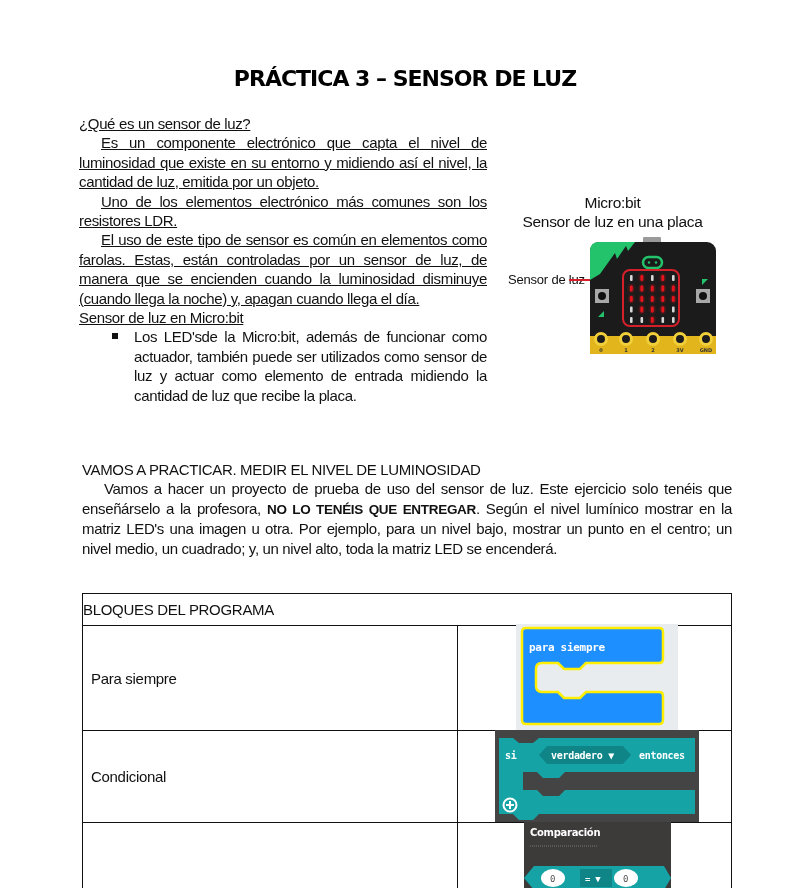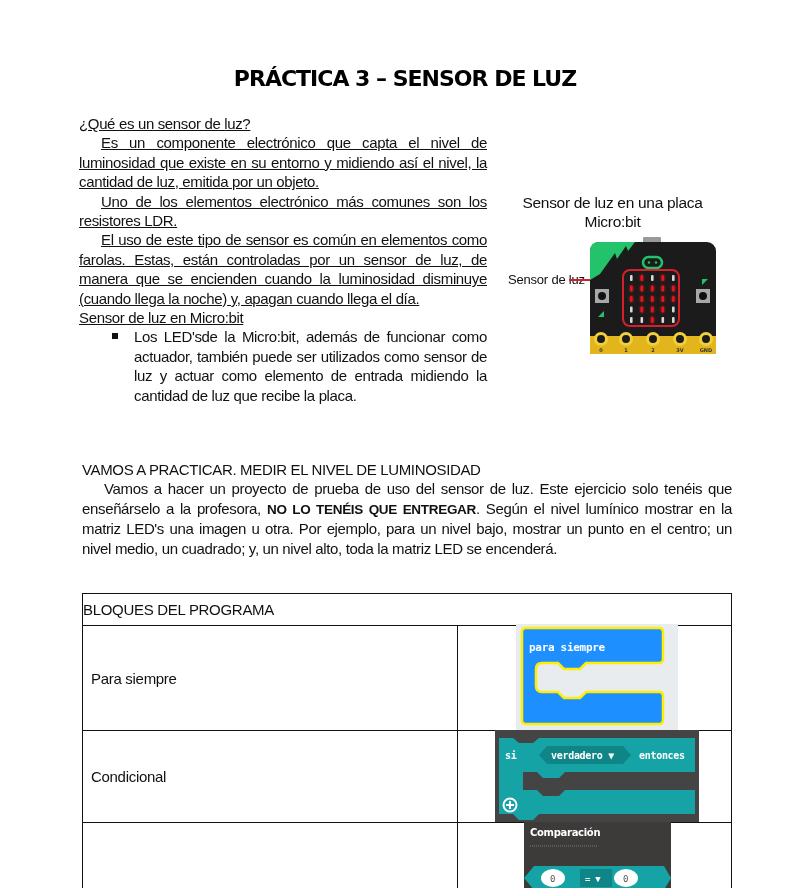--- a/index.html
+++ b/index.html
@@ -42,22 +42,22 @@
     <p class="indent">Es un componente electrónico que capta el nivel de luminosidad que existe en su entorno y midiendo así el nivel, la cantidad de luz, emitida por un objeto.</p>
     <p class="indent">Uno de los elementos electrónico más comunes son los resistores LDR.</p>
     <p class="indent">El uso de este tipo de sensor es común en elementos como farolas. Estas, están controladas por un sensor de luz, de manera que se encienden cuando la luminosidad disminuye (cuando llega la noche) y, apagan cuando llega el día.</p>
     <p class="u">Sensor de luz en Micro:bit</p>
     <ul class="bullet-list">
       <li><span class="bul"></span><span>Los LED'sde la Micro:bit, además de funcionar como actuador, también puede ser utilizados como sensor de luz y actuar como elemento de entrada midiendo la cantidad de luz que recibe la placa.</span></li>
     </ul>
   </div>
 
   <div class="fig-caption">
+    <div>Micro:bit</div>
     <div>Sensor de luz  en una placa</div>
-    <div>Micro:bit</div>
   </div>
 
   <div class="board-wrap">
     <span class="sensor-label">Sensor de luz</span>
     <div class="sensor-line"></div>
     <svg width="230" height="130" viewBox="0 0 230 130" style="position:absolute;left:0;top:0;">
 
       <rect x="143" y="5" width="18" height="6" rx="1" fill="#9a9a9a"></rect>
 
       <rect x="90" y="10" width="126" height="112" rx="9" fill="#1b1b1b"></rect>

